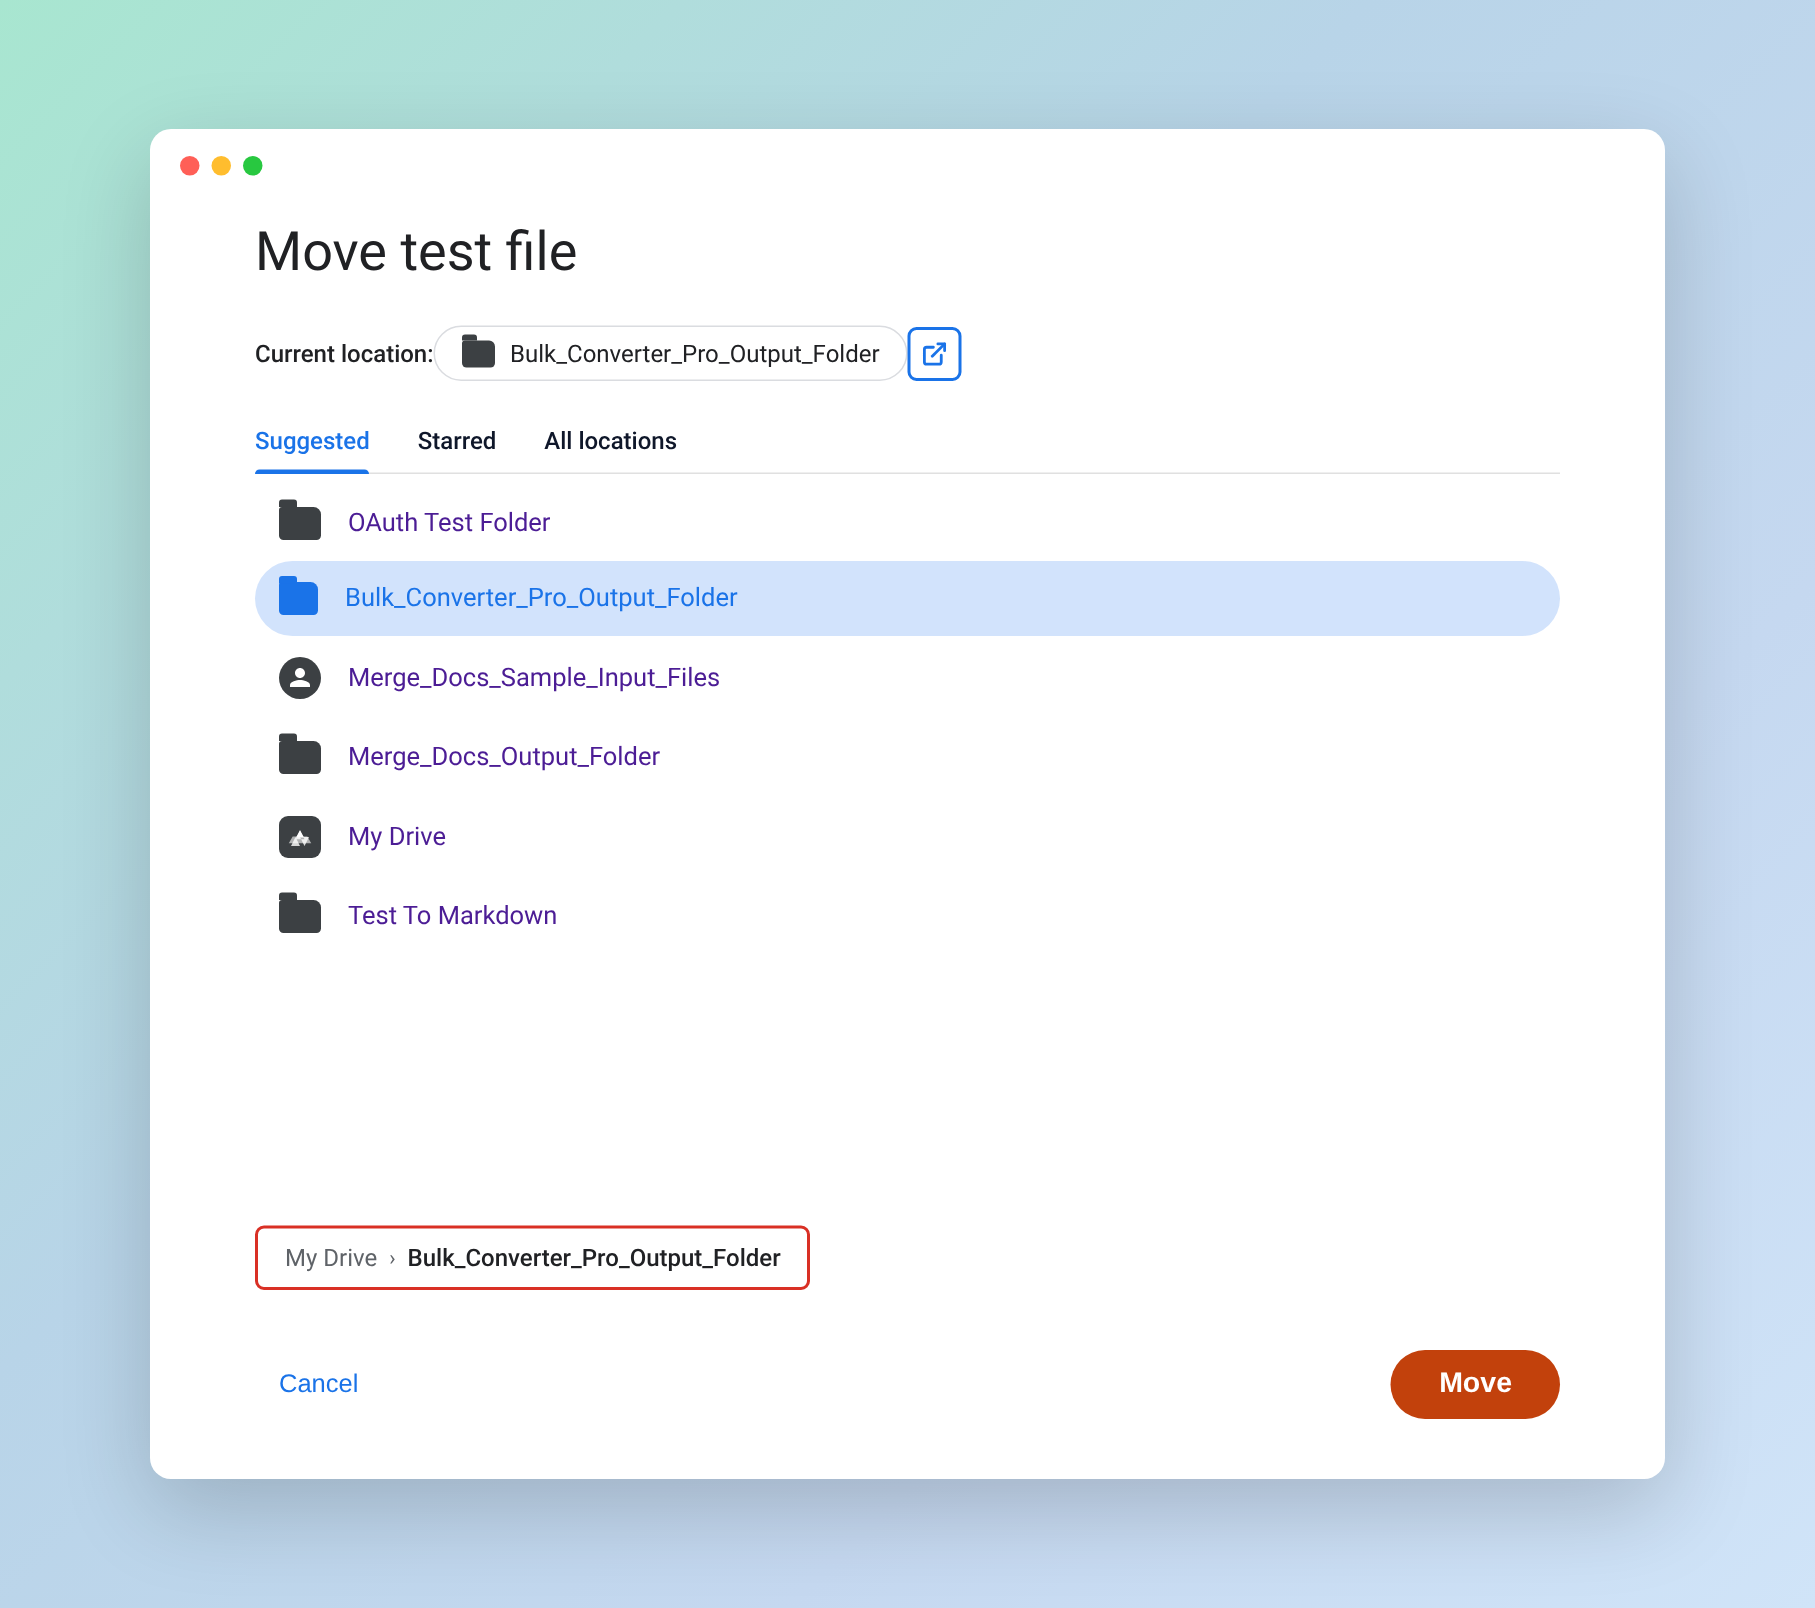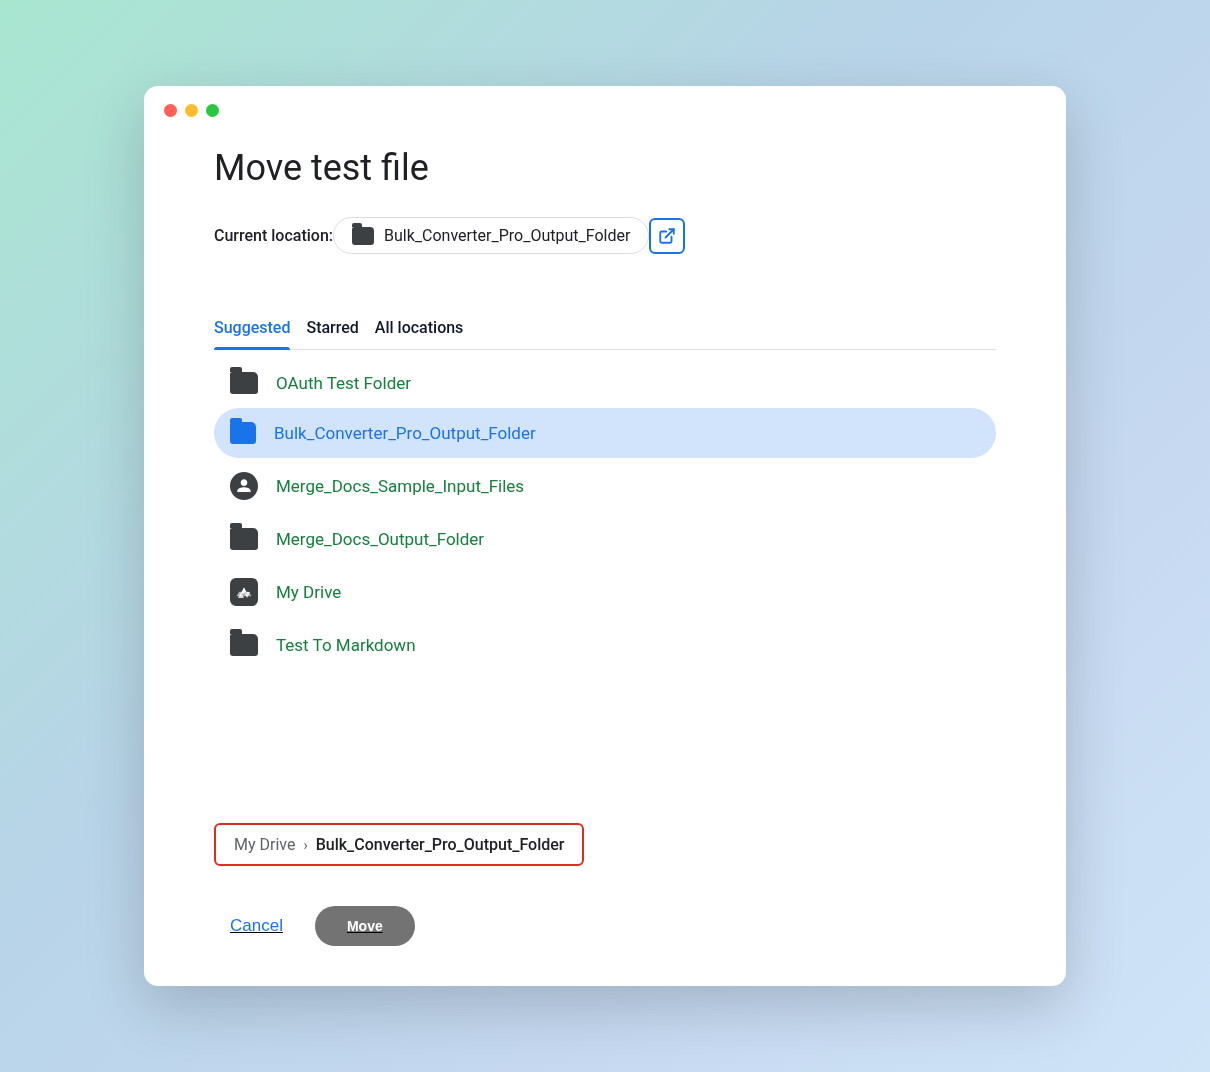--- a/index.html
+++ b/index.html
@@ -10,21 +10,21 @@
       background: linear-gradient(135deg, #a8e6d0 0%, #b8d4e8 40%, #c5d8f0 70%, #d0e4f8 100%);
       display: flex;
       align-items: center;
       justify-content: center;
       font-family: -apple-system, BlinkMacSystemFont, 'Segoe UI', Roboto, sans-serif;
     }
 
     .window {
       background: #ffffff;
       border-radius: 14px;
-      width: 922px;
+      width: 1010px;
       min-height: 900px;
       box-shadow: 0 20px 60px rgba(0,0,0,0.18);
       overflow: hidden;
       display: flex;
       flex-direction: column;
     }
 
     .title-bar {
       display: flex;
       align-items: center;
@@ -127,24 +127,23 @@
       cursor: pointer;
       color: #1a73e8;
       border: 2px solid #1a73e8;
       border-radius: 6px;
       flex-shrink: 0;
     }
 
     .tabs-row {
       display: flex;
       align-items: center;
-      gap: 16px;
+      gap: 32px;
       border-bottom: 1px solid #e0e0e0;
       margin-bottom: 0;
-      margin-top: 34px;
     }
 
     .tab {
       font-size: 16px;
       font-weight: 500;
       color: #0f172a;
       padding-bottom: 12px;
       cursor: pointer;
       position: relative;
     }
@@ -170,21 +169,21 @@
     }
 
     .folder-row {
       display: flex;
       align-items: center;
       gap: 18px;
       padding: 14px 16px;
       border-radius: 50px;
       cursor: pointer;
       font-size: 17px;
-      color: #15803d;
+      color: #4c1d95;
     }
 
     .folder-row.selected {
       background: #d2e3fc;
       color: #1a73e8;
     }
 
     .folder-icon-dark {
       width: 28px;
       height: 22px;
@@ -254,42 +253,41 @@
       font-size: 14px;
     }
 
     .breadcrumb-current {
       color: #202124;
       font-weight: 500;
     }
 
     .dialog-footer {
       display: flex;
-      justify-content: flex-start;
+      justify-content: space-between;
       align-items: center;
       gap: 16px;
       padding-top: 10px;
-      text-decoration: underline;
     }
 
     .btn-cancel {
       font-size: 17px;
       color: #1a73e8;
       font-weight: 500;
       background: none;
       border: none;
       cursor: pointer;
       padding: 10px 16px;
     }
 
     .btn-move {
-      font-size: 14px;
+      font-size: 19px;
       color: #ffffff;
       font-weight: 600;
-      background: #737373;
+      background: #c2410c;
       border: none;
       border-radius: 24px;
       cursor: pointer;
       padding: 12px 32px;
     }
 
     .folder-row-text {
       font-size: 17px;
     }
   </style>

